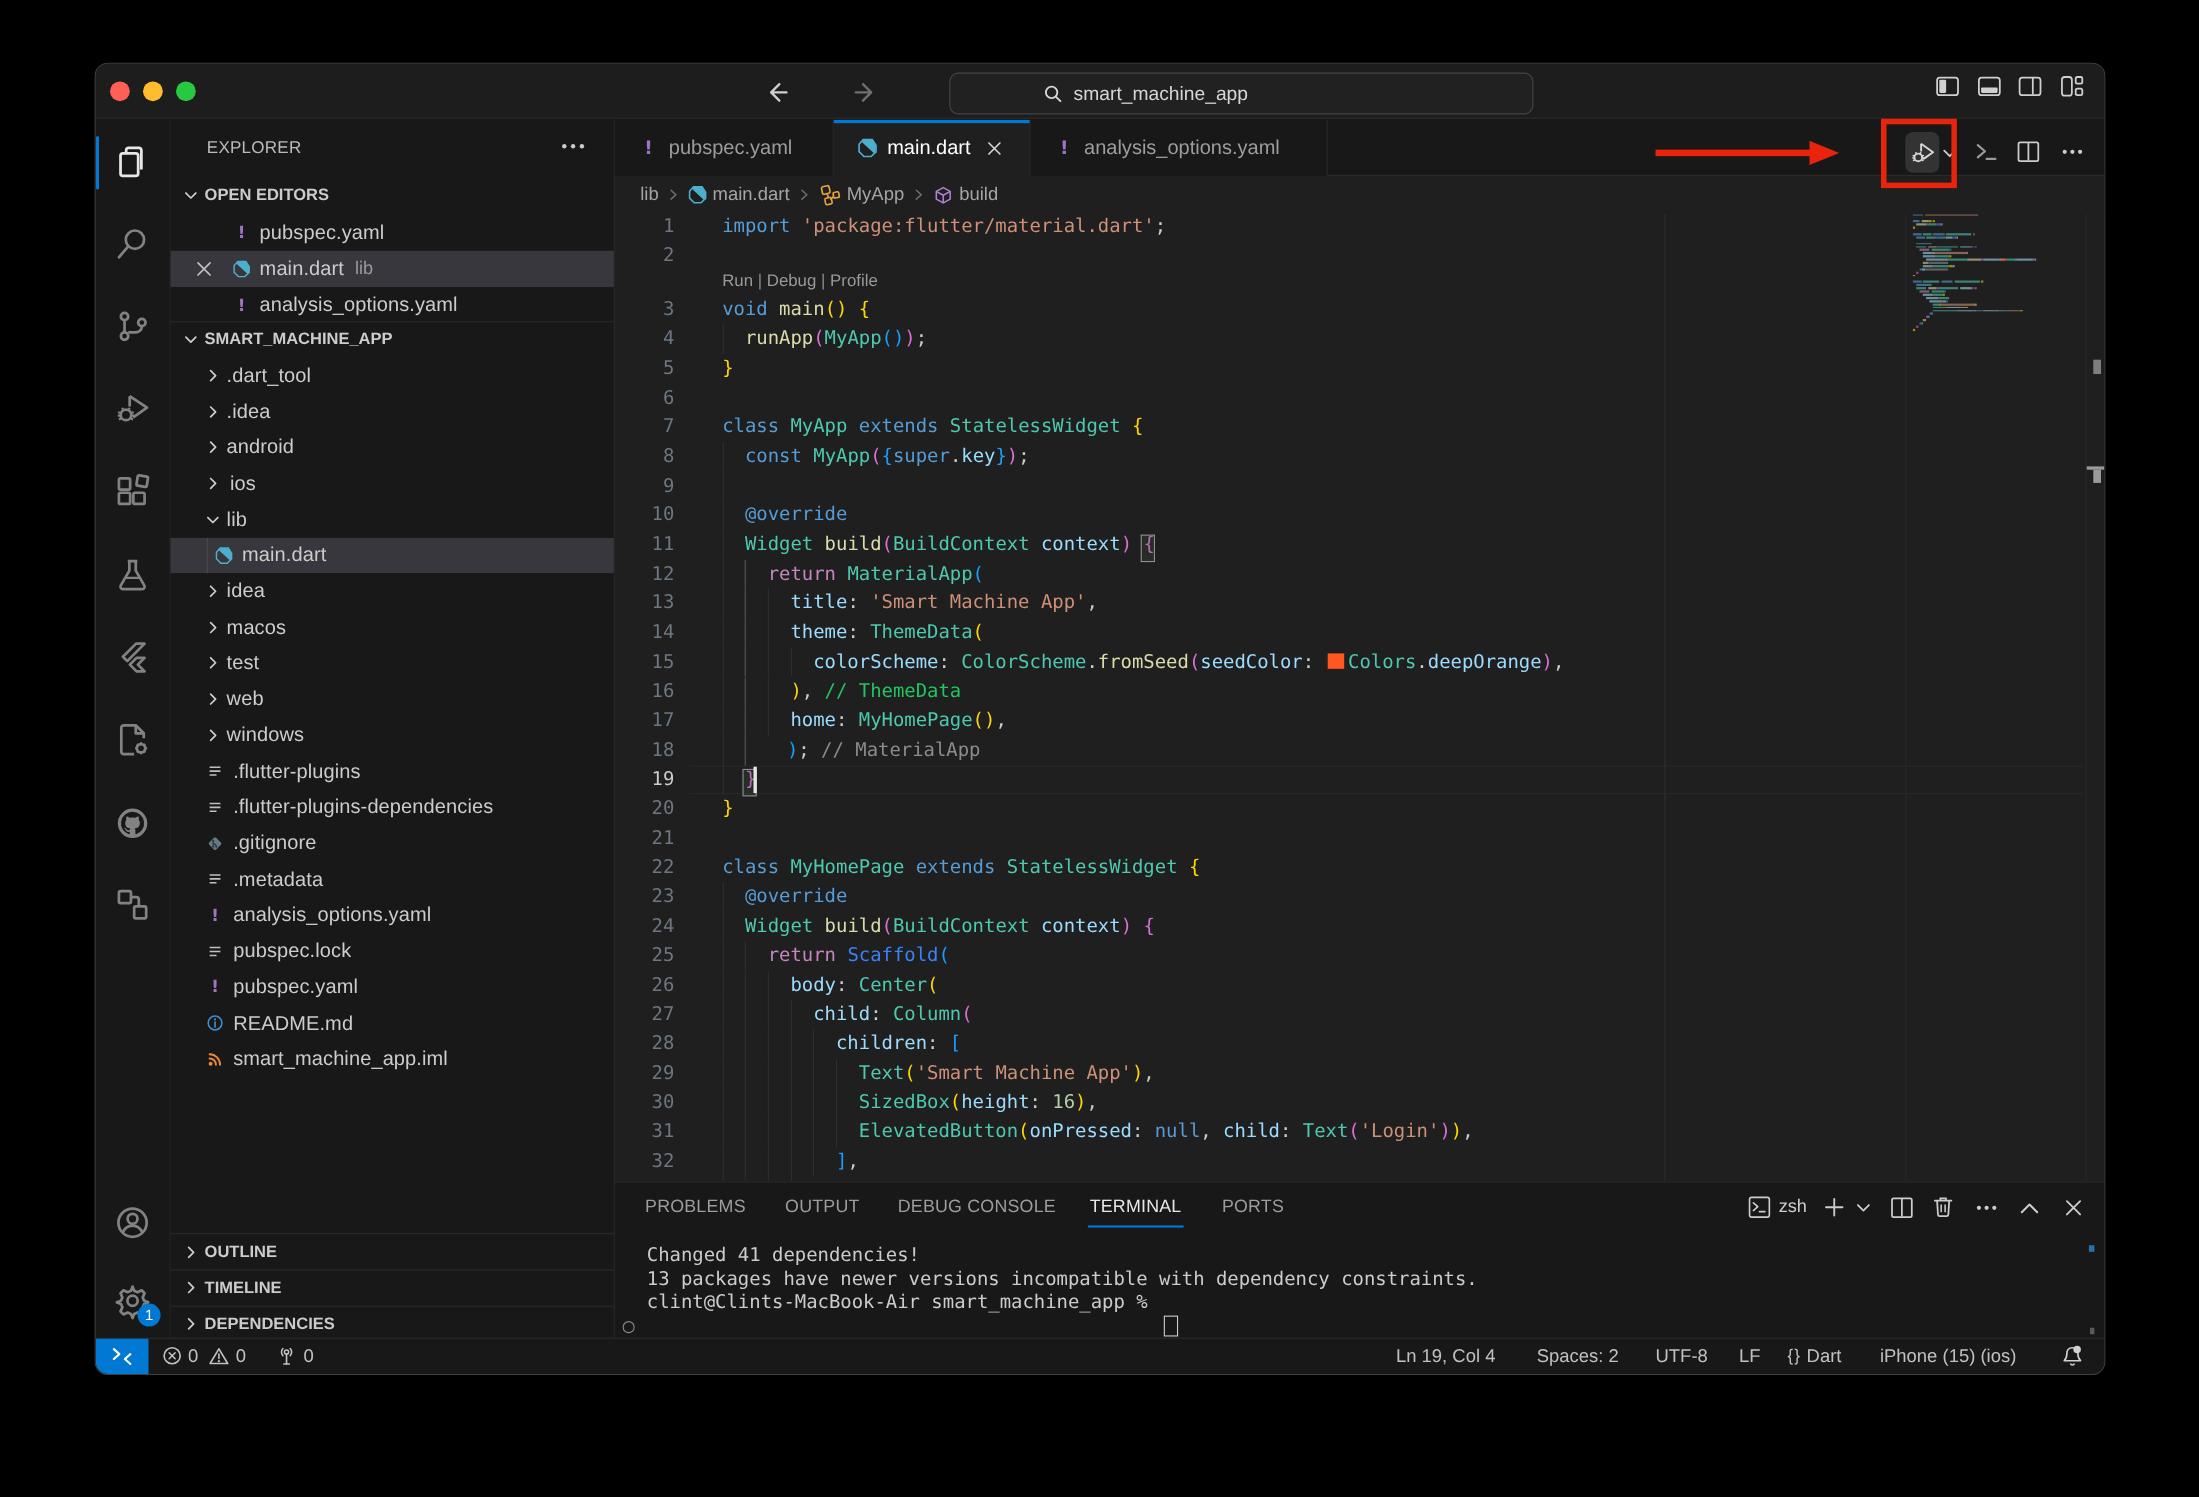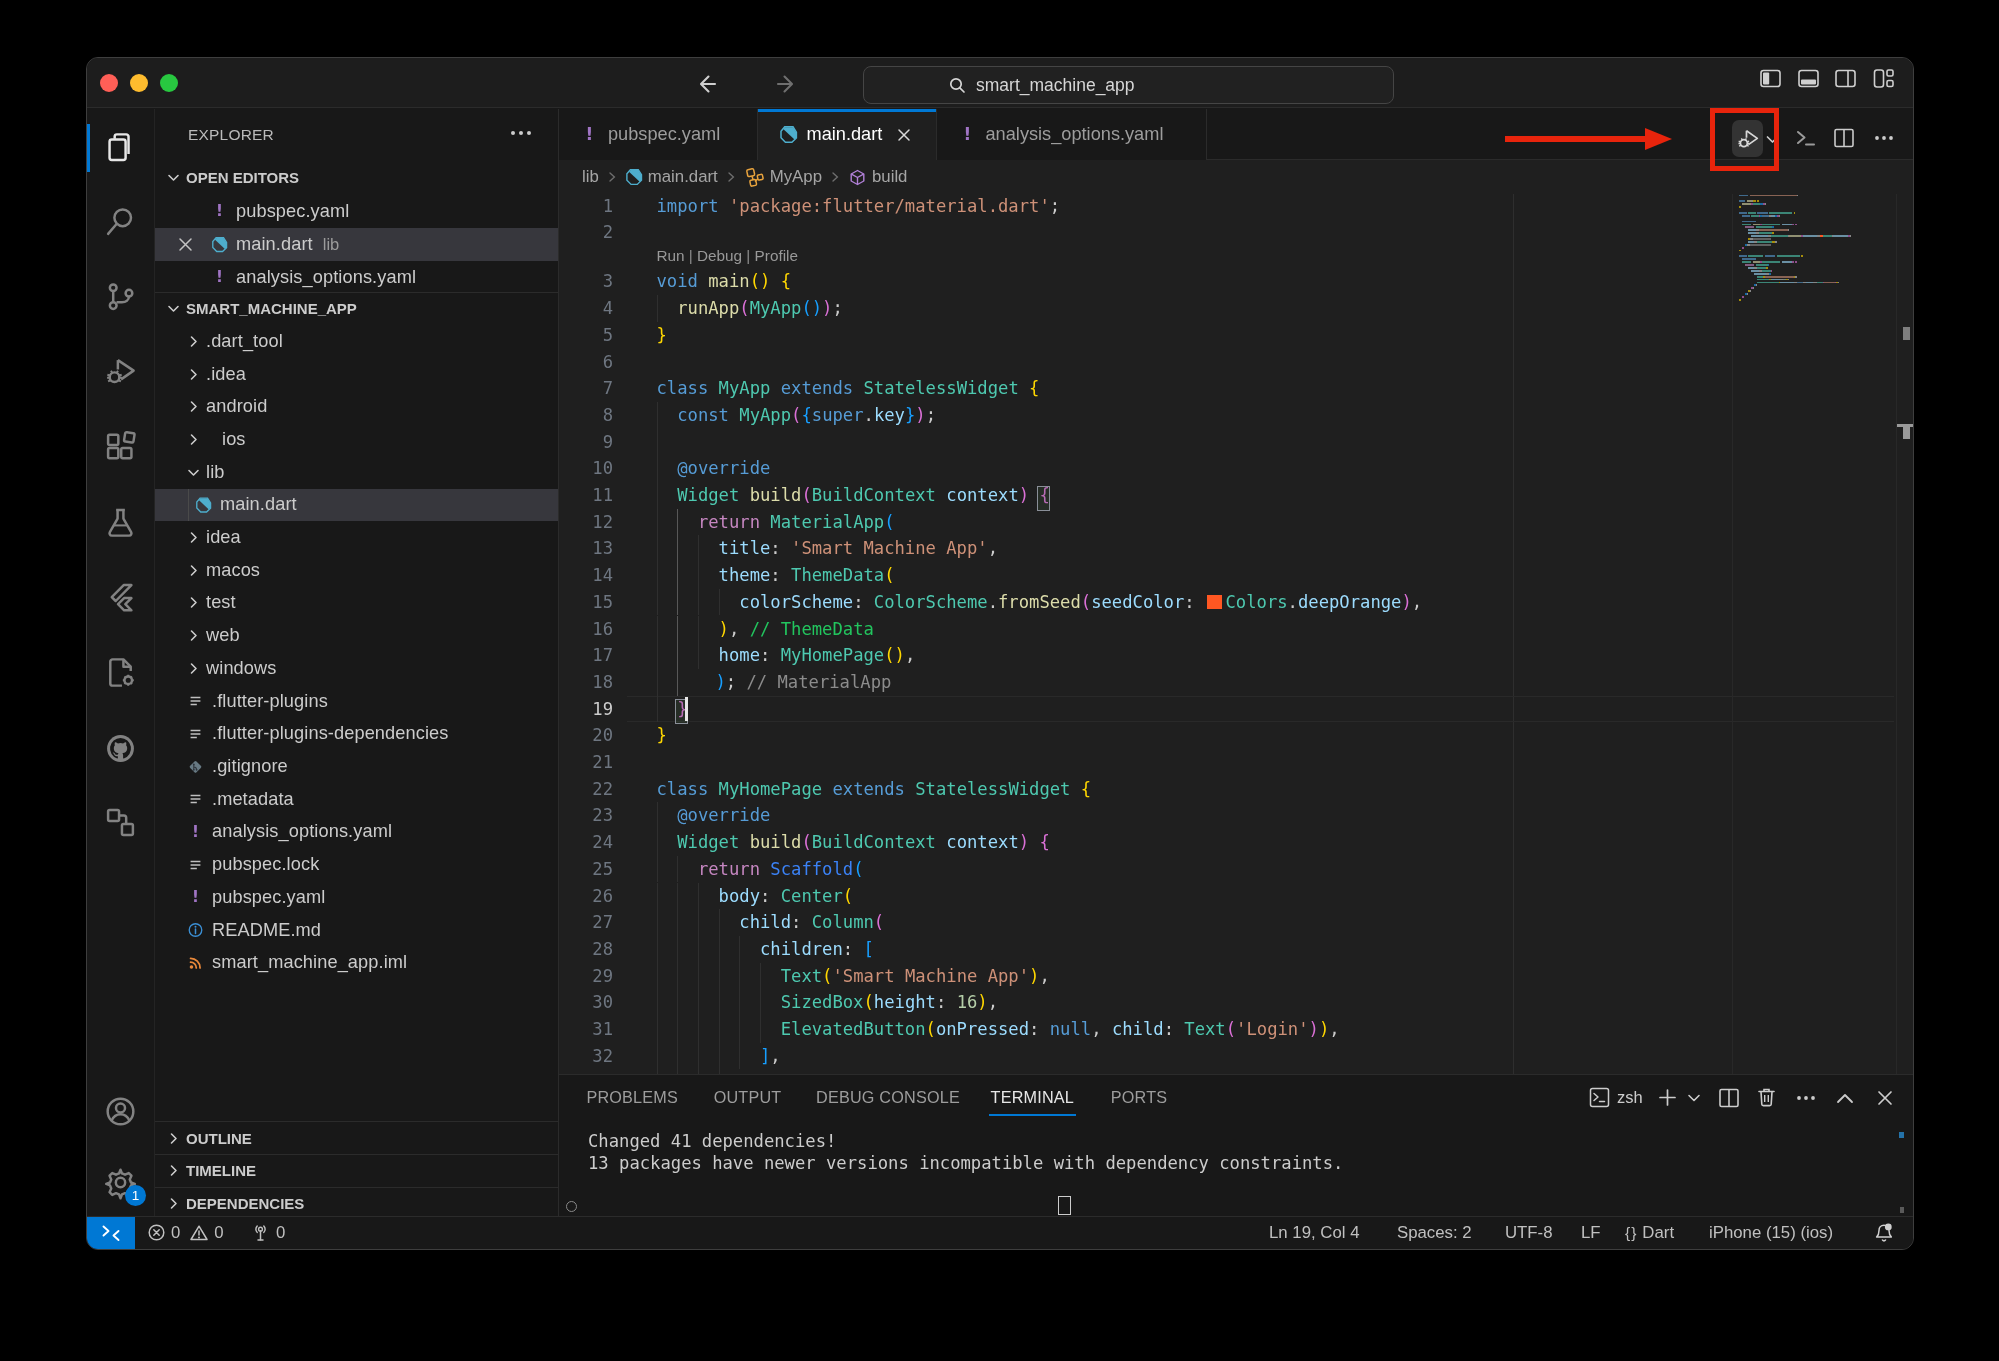--- a/index.html
+++ b/index.html
@@ -321,21 +321,21 @@
               </svg>
             </span>
             <span class="lbl" style="margin-left:5px">android</span>
           </div>
           <div class="row" style="top:314.1px">
             <span style="margin-left:31px; width:15px; display:flex">
               <svg width="15" height="15" viewBox="0 0 15 15">
                 <path d="M5.5 3 L10 7.5 L5.5 12" stroke="#cccccc" stroke-width="1.6" fill="none" stroke-linecap="round" stroke-linejoin="round"></path>
               </svg>
             </span>
-            <span class="lbl" style="margin-left:21px">ios</span>
+            <span class="lbl" style="margin-left:8px">ios</span>
           </div>
           <div class="row" style="top:346.8px">
             <span style="margin-left:31px; width:15px; display:flex">
               <svg width="15" height="15" viewBox="0 0 15 15">
                 <path d="M3 5.5 L7.5 10 L12 5.5" stroke="#cccccc" stroke-width="1.6" fill="none" stroke-linecap="round" stroke-linejoin="round"></path>
               </svg>
             </span>
             <span class="lbl" style="margin-left:5px">lib</span>
           </div>
           <div class="row selected" style="top:379.5px">
@@ -1015,21 +1015,21 @@
             <svg width="18" height="12" viewBox="0 0 18 12">
                 <path d="M2 10 L9 3 L16 10" stroke="#cccccc" stroke-width="1.8" fill="none" stroke-linecap="round" stroke-linejoin="round"></path>
               </svg>
           </span>
           <span style="left:1317px; top:14px">
             <svg width="18" height="18" viewBox="0 0 18 18">
                 <path d="M3 3 L15 15 M15 3 L3 15" stroke="#cccccc" stroke-width="1.7" stroke-linecap="round"></path>
               </svg>
           </span>
         </div>
-        <div id="terminal"><div>Changed 41 dependencies!</div><div>13 packages have newer versions incompatible with dependency constraints.</div><div class="term-cursor" style="left:469.8px; top:65.3px"></div></div>
+        <div id="terminal"><div>Changed 41 dependencies!</div><div>13 packages have newer versions incompatible with dependency constraints.</div><div>clint@Clints-MacBook-Air smart_machine_app % </div><div class="term-cursor" style="left:469.8px; top:65.3px"></div></div>
         <div class="term-circle" style="left:7px; top:126px"></div>
         <div class="scroll-mark" style="right:9px; top:57px; width:5px; height:6px; background:#2472a8"></div>
         <div class="scroll-mark" style="right:9.5px; top:132px; width:4px; height:6px; background:#5a5a5a"></div>
       </div>
     </div>
 
     <div id="statusbar">
       <div id="remote-ind">
         <svg width="22" height="17" viewBox="0 0 22 17">
             <path d="M3.5 1.5 L8.5 6 L3.5 10.5" stroke="#fff" stroke-width="1.9" fill="none" stroke-linecap="round" stroke-linejoin="round"></path>

